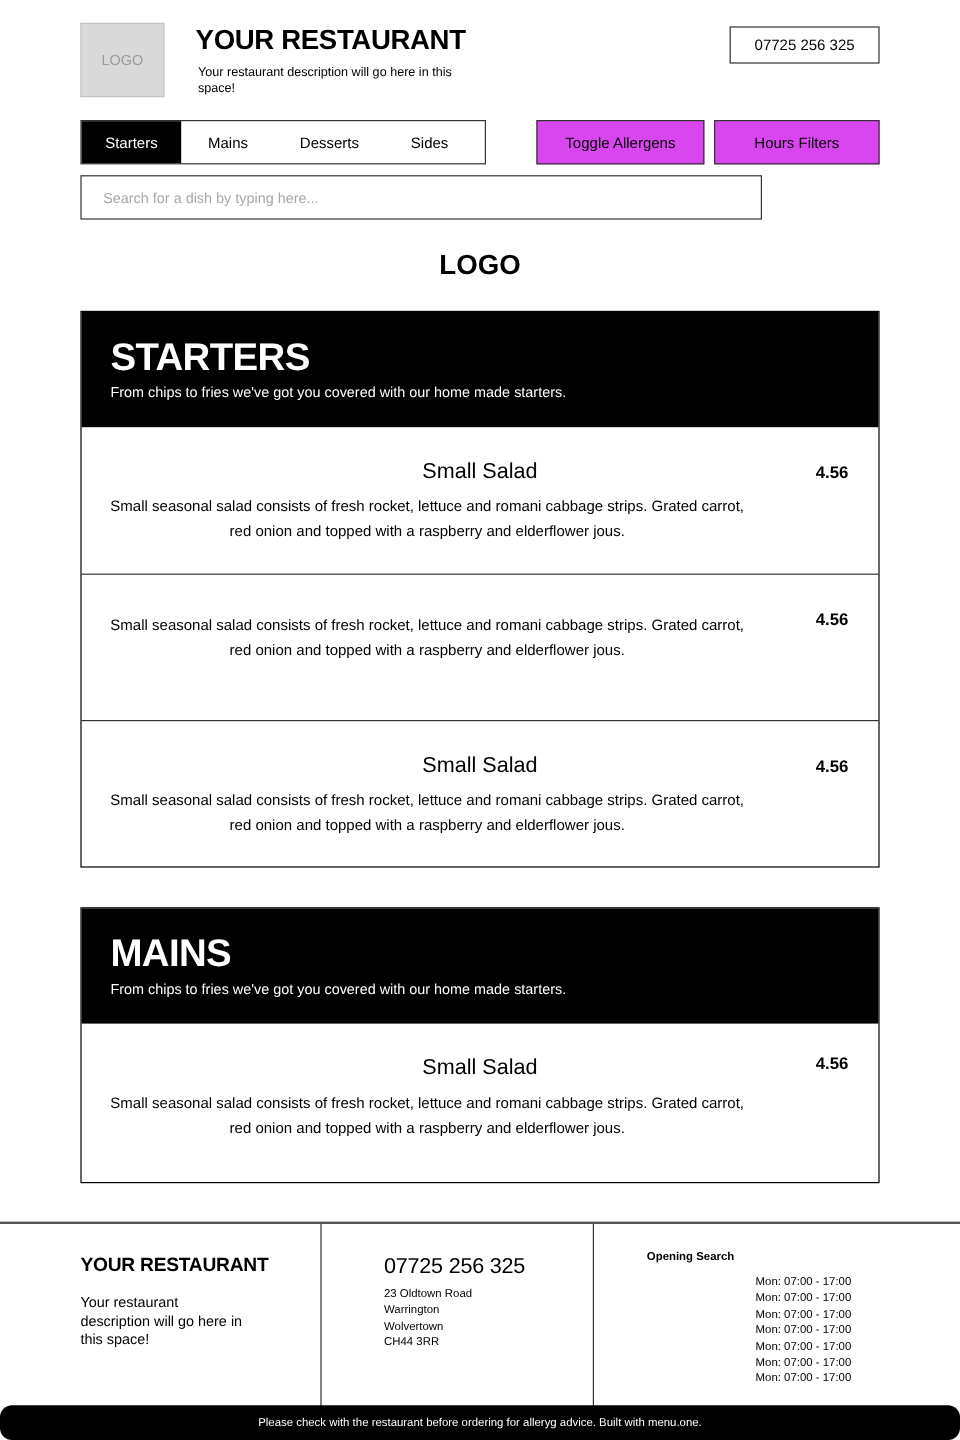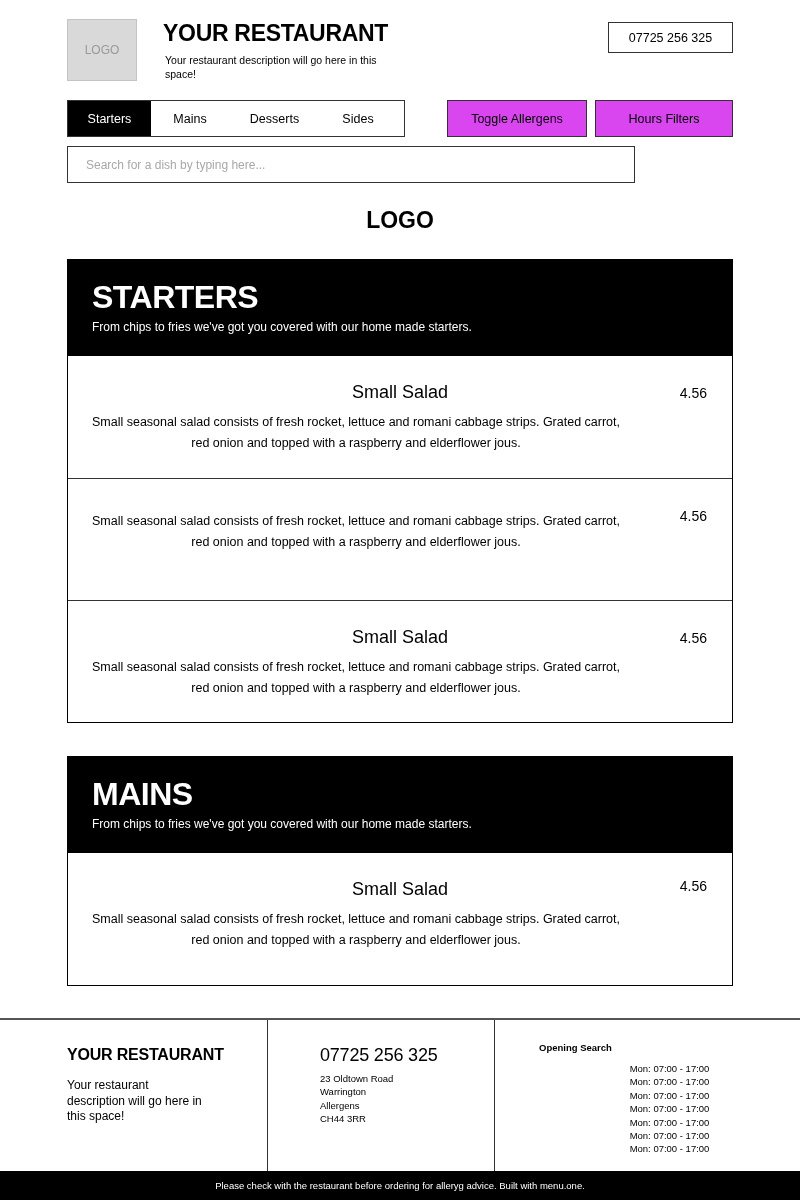--- a/index.html
+++ b/index.html
@@ -32,37 +32,37 @@
   .section.starters { top: 259px; }
   .section.mains { top: 756px; }
   .section-head { background: #000; color: #fff; padding: 18px 24px 0 24px; height: 96px; }
   .section-title { font-size: 32px; font-weight: bold; letter-spacing: -0.5px; line-height: 38px; }
   .section-sub { font-size: 12px; margin-top: 4px; }
 
   .item { position: relative; height: 122px; border-top: 1px solid #333; padding: 24px 18px 0 18px; text-align: center; }
   .section-head + .item { border-top: none; }
   .mains .item { height: 132px; }
   .item-name { font-size: 18px; line-height: 24px; }
-  .item-price { position: absolute; right: 25px; top: 29px; font-size: 14px; font-weight: normal; margin-left: 19px; }
+  .item-price { position: absolute; right: 25px; top: 29px; font-size: 14px; font-weight: bold; margin-left: 19px; }
   .mains .item-price { top: 25px; }
   .item-desc { margin-top: 8px; width: 540px; font-size: 12.5px; line-height: 20.5px; }
 
   .footer { position: absolute; left: 0; top: 1018px; width: 800px; height: 182px; border-top: 2px solid #555; }
   .fcol { position: absolute; top: 0; height: 153px; }
   .fcol1 { left: 0; width: 268px; padding: 26px 0 0 67px; border-right: 1px solid #333; }
   .fcol2 { left: 268px; width: 227px; padding: 25px 0 0 52px; border-right: 1px solid #333; }
   .fcol3 { left: 495px; width: 305px; padding: 22px 0 0 44px; }
   .f-title { font-size: 16px; font-weight: bold; letter-spacing: -0.2px; }
   .f-desc { margin-top: 14px; width: 135px; font-size: 12px; line-height: 15.5px; }
   .f-phone { font-size: 18px; letter-spacing: -0.2px; }
   .f-addr { margin-top: 6px; font-size: 9.5px; line-height: 13.3px; }
   .f-hours-title { font-size: 9.5px; font-weight: bold; }
   .f-hours { margin-top: 9px; font-size: 9.5px; line-height: 13.4px; text-align: center; }
 
-  .bottom-bar { position: absolute; left: 0; top: 1171px; width: 800px; height: 29px; background: #000; color: #fff; font-size: 9.5px; display: flex; align-items: center; justify-content: center; }
+  .bottom-bar { position: absolute; left: 0; top: 1171px; width: 800px; height: 29px; background: #000; color: #fff; font-size: 9.5px; display: flex; align-items: center; justify-content: center; border-radius: 10px; }
 </style>
 </head>
 <body>
 
 <div class="logo">
     <span>LOGO</span>
   </div>
 <div class="site-title">YOUR RESTAURANT</div>
 <div class="site-desc">Your restaurant description will go here in this space!</div>
 <div class="phone-btn">07725 256 325</div>
@@ -116,21 +116,21 @@
 <div class="footer">
   <div class="fcol fcol1">
     <div class="f-title">YOUR RESTAURANT</div>
     <div class="f-desc">Your restaurant description will go here in this space!</div>
   </div>
   <div class="fcol fcol2">
     <div class="f-phone">07725 256 325</div>
     <div class="f-addr">
       <div>23 Oldtown Road</div>
       <div>Warrington</div>
-      <div>Allergens</div>
+      <div>Wolvertown</div>
       <div>CH44 3RR</div>
     </div>
   </div>
   <div class="fcol fcol3">
     <div class="f-hours-title">Opening Search</div>
     <div class="f-hours">
       <div>Mon: 07:00 - 17:00</div>
       <div>Mon: 07:00 - 17:00</div>
       <div>Mon: 07:00 - 17:00</div>
       <div>Mon: 07:00 - 17:00</div>

